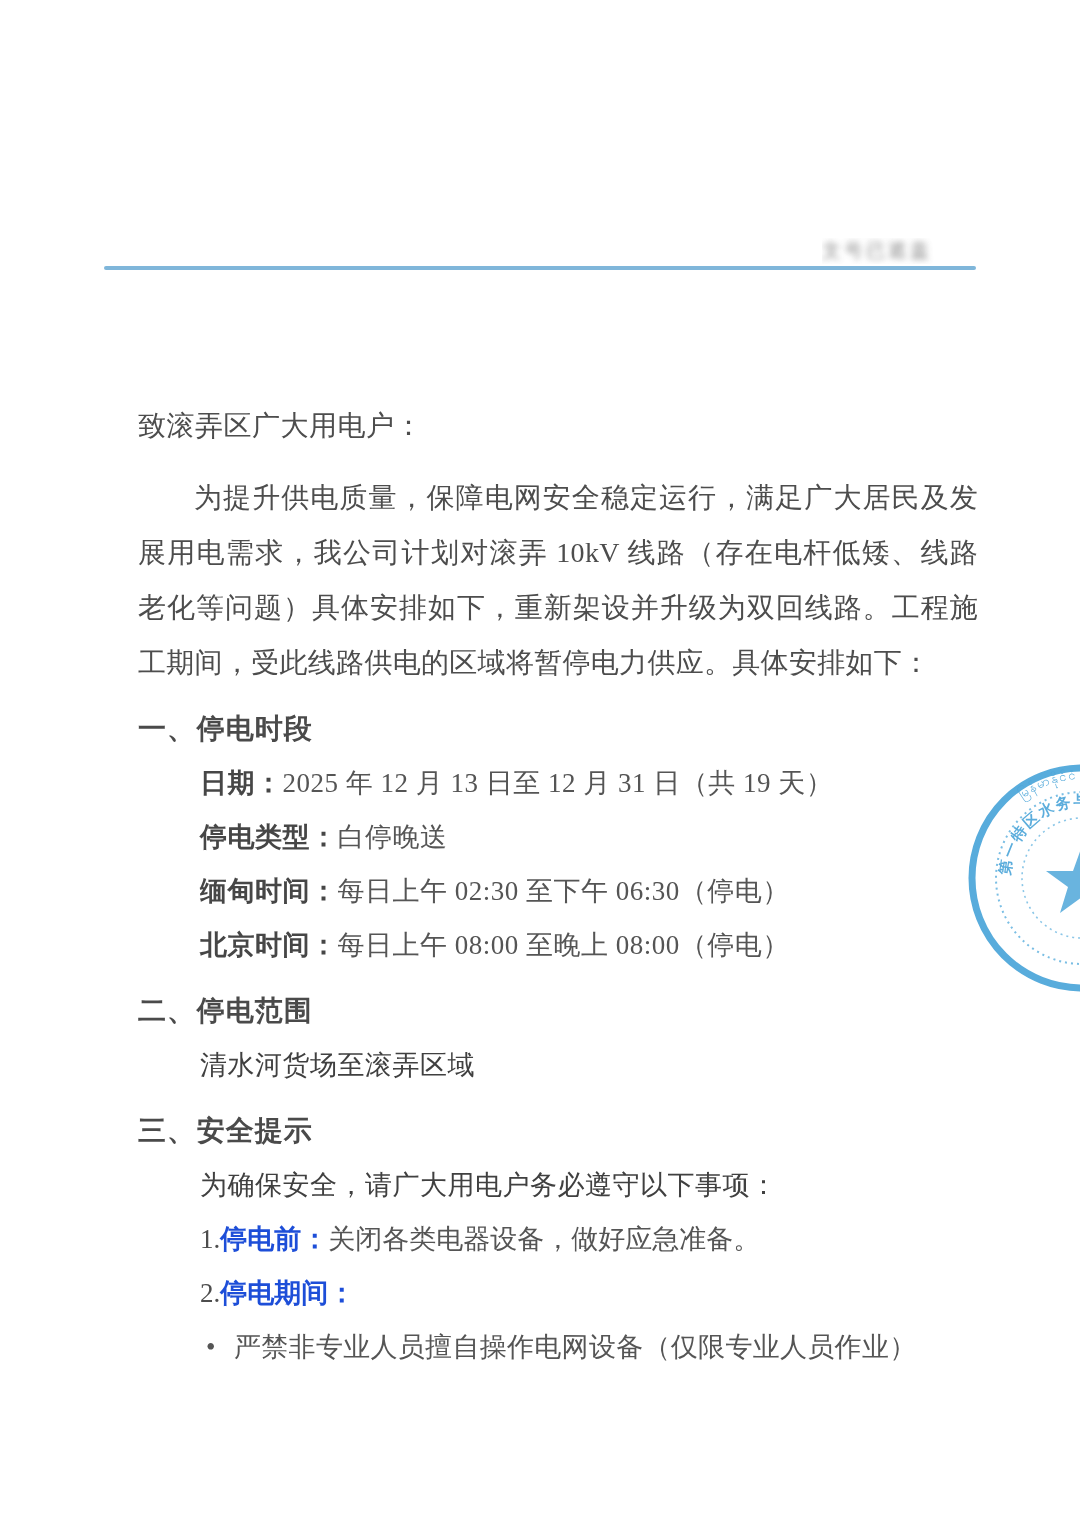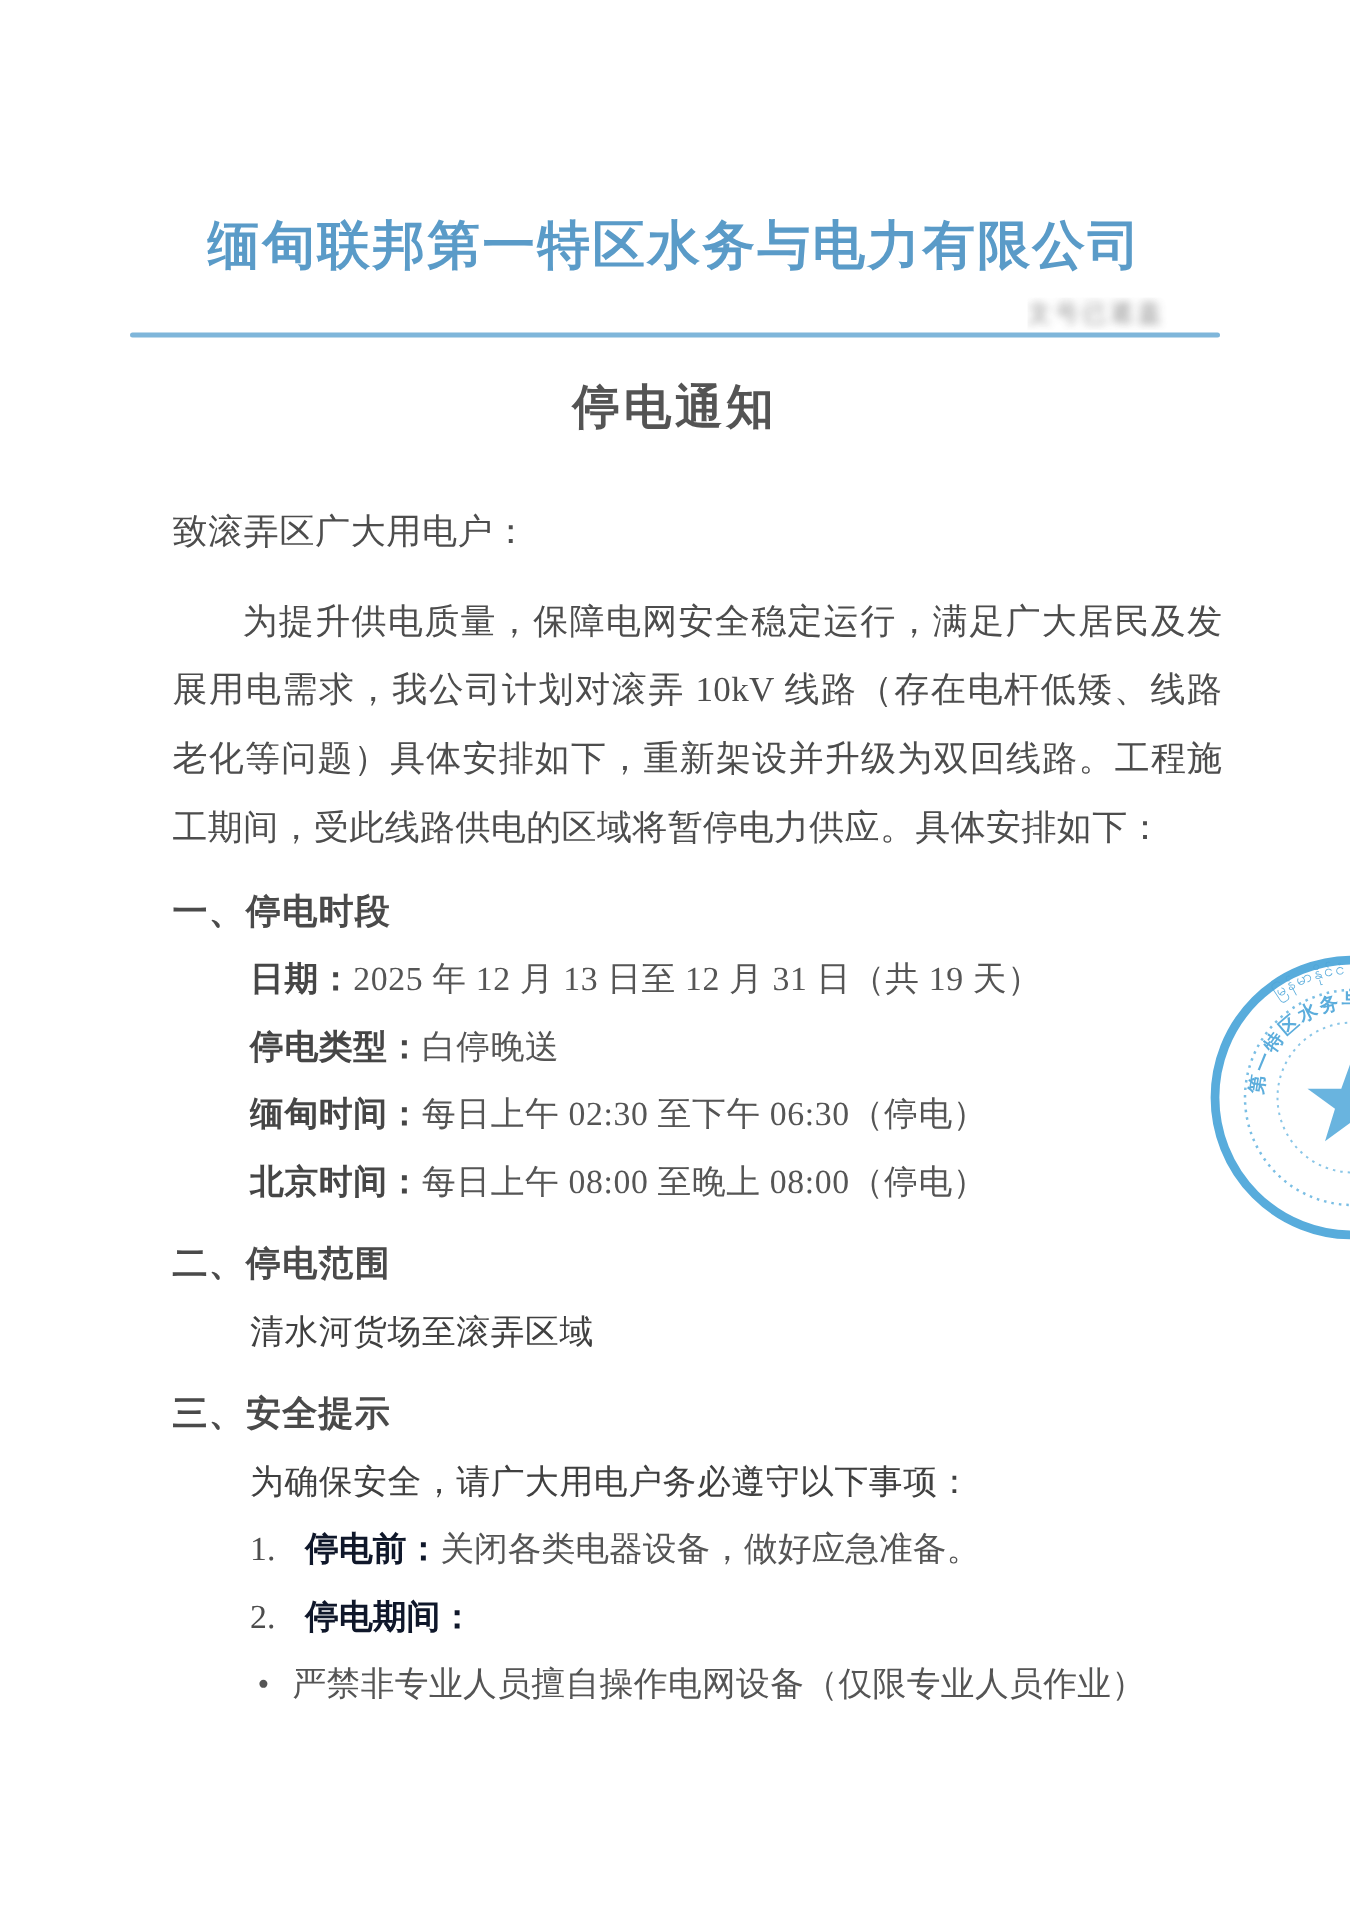--- a/index.html
+++ b/index.html
@@ -157,22 +157,21 @@
     color: #4d4d4d;
     white-space: nowrap;
   }
   .num-item .idx {
     font-family: "Liberation Serif", "DejaVu Serif", serif;
     color: #4d4d4d;
   }
   .num-item .lead {
     font-family: "Liberation Sans", "DejaVu Sans", sans-serif;
     font-weight: bold;
-    color: #0f172a;
-    margin-left: 24px;
+    color: #1d4ed8;
   }
   .num-item .rest {
     font-family: "Liberation Serif", "DejaVu Serif", serif;
     color: #555555;
   }
   .bullet-item {
     position: relative;
     font-size: 27px;
     line-height: 54px;
     color: #555555;
@@ -210,30 +209,28 @@
     color: #8a8a8a;
     font-family: "Liberation Serif", "DejaVu Serif", serif;
   }
 </style>
 </head>
 <body>
 
 <div class="page">
 
   <div class="letterhead">
-    <div class="org-title">缅甸联邦第一特区水务与电力有限公司</div>
 
     <div class="doc-number-redacted">
       <div class="blurtext">文号已遮盖</div>
     </div>
 
     <div class="header-rule"></div>
   </div>
 
-  <div class="doc-title">停电通知</div>
 
   <div class="body-area">
 
     <p class="salutation">致滚弄区广大用电户：</p>
 
     <p class="para">为提升供电质量，保障电网安全稳定运行，满足广大居民及发展用电需求，我公司计划对滚弄 10kV 线路（存在电杆低矮、线路老化等问题）具体安排如下，重新架设并升级为双回线路。工程施工期间，受此线路供电的区域将暂停电力供应。具体安排如下：</p>
 
     <div class="section">
       <div class="section-heading">
         <span class="sec-num">一、</span><span>停电时段</span>

